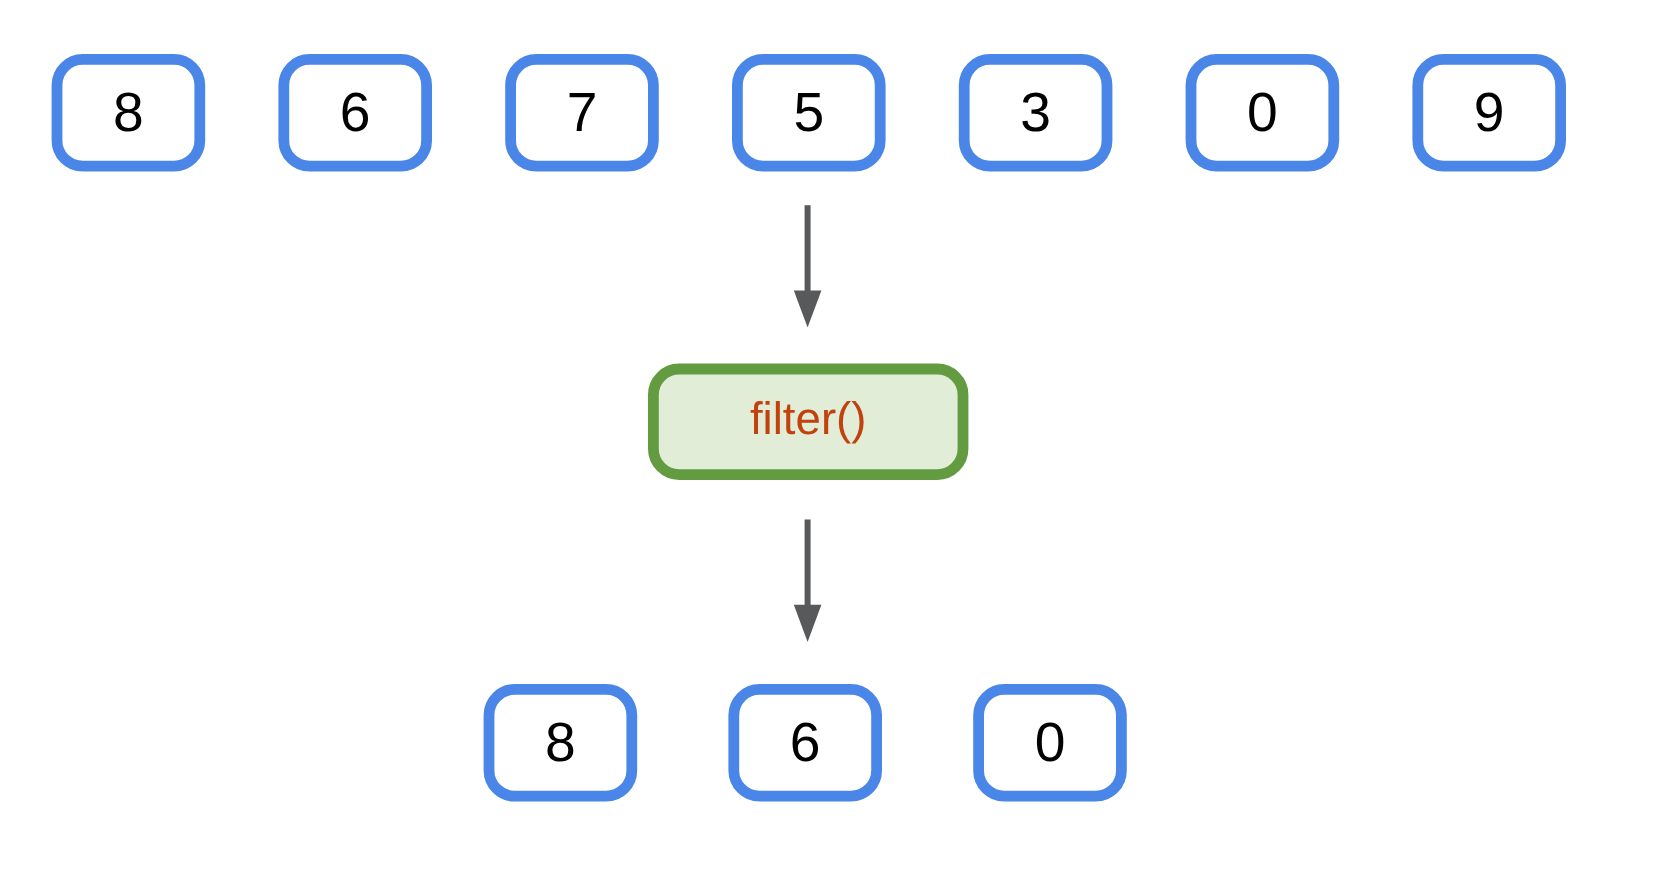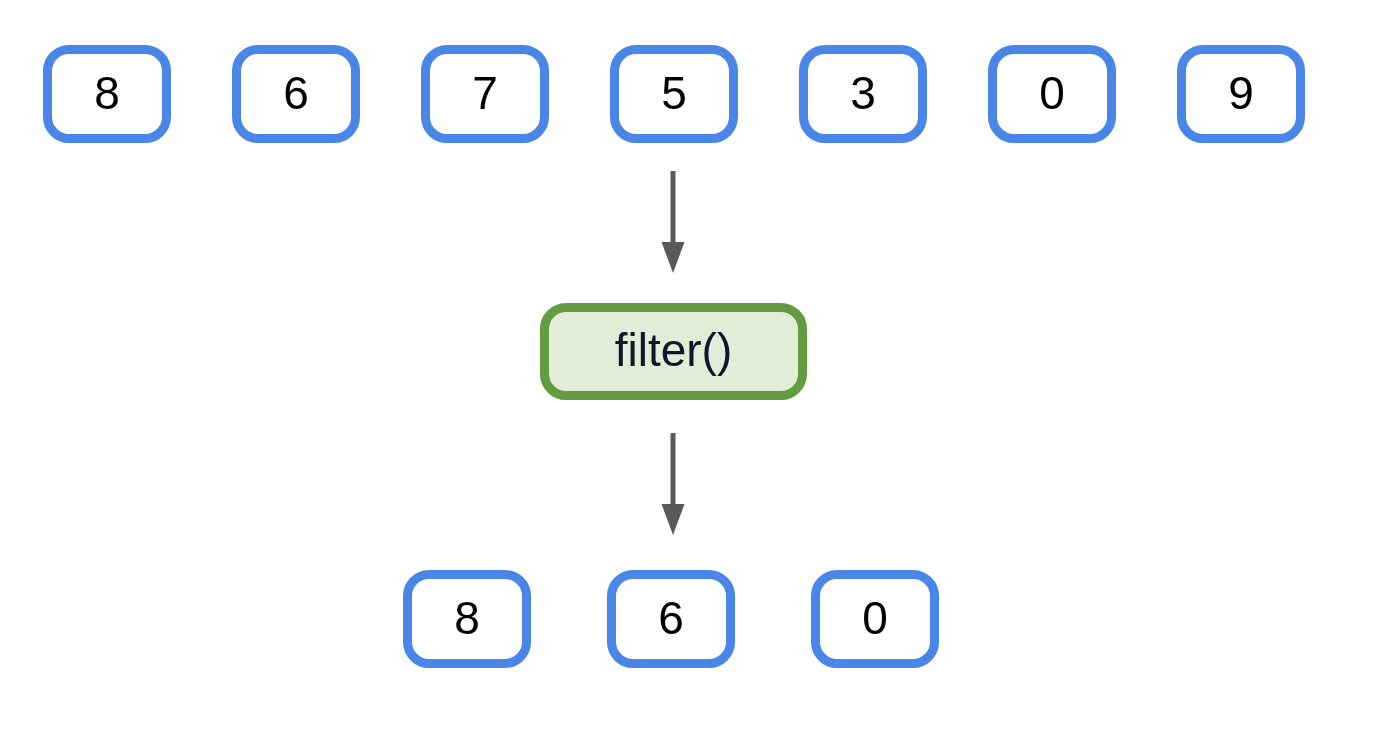--- a/index.html
+++ b/index.html
@@ -54,23 +54,23 @@
     width: 267px;
     height: 97px;
     background: #e2edd8;
     border: 9px solid #629b40;
     border-radius: 26px;
     display: flex;
     align-items: center;
     justify-content: center;
   }
   .function-text {
-    font-size: 46px;
+    font-size: 38px;
     line-height: 1;
-    color: #0f172a;
+    color: #c2410c;
     padding-bottom: 3px;
   }
   .arrow {
     position: absolute;
     left: 658px;
     width: 30px;
     height: 104px;
   }
   .arrow-1 { top: 170px; }
   .arrow-2 { top: 432px; }

